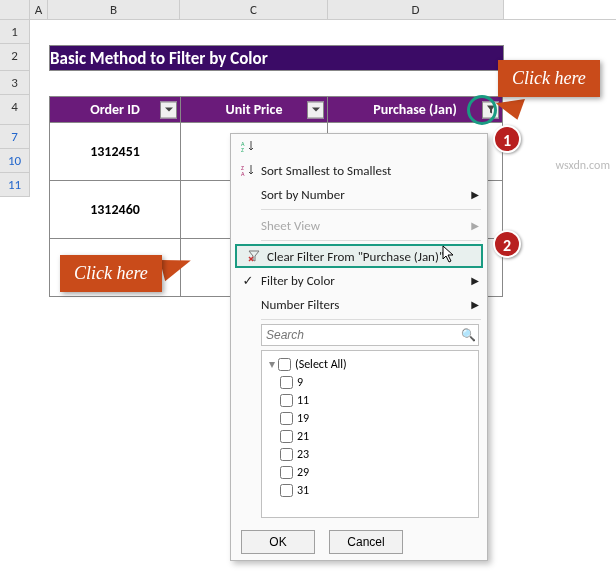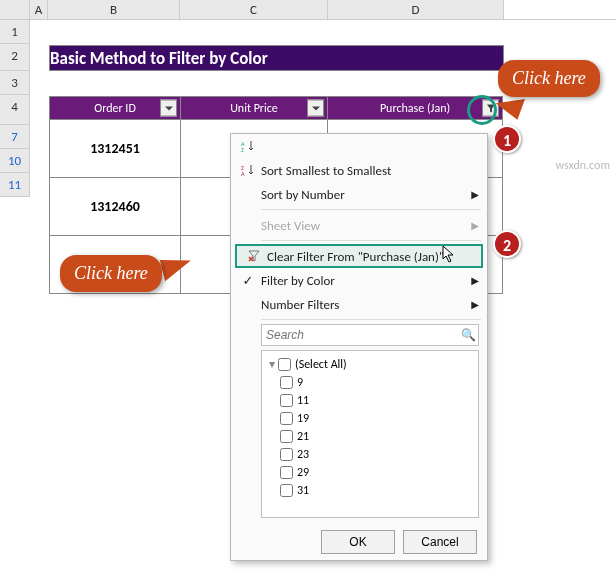--- a/index.html
+++ b/index.html
@@ -58,22 +58,22 @@
     border: 1px solid #888;
   }
   .table {
     position: absolute;
     left: 19px; top: 76px;
     border-collapse: collapse;
   }
   .table th {
     background: #6a1b7a;
     color: #fff;
-    font-weight: normal;
-    font-size: 12px;
+    font-weight: bold;
+    font-size: 14px;
     border: 1px solid #888;
     padding: 4px 6px;
     height: 20px;
     position: relative;
   }
   .table th .filter-btn {
     position: absolute;
     right: 3px; top: 50%;
     transform: translateY(-50%);
     width: 17px; height: 17px;
@@ -147,38 +147,38 @@
     padding: 4px;
   }
   .tree-item {
     display: flex; align-items: center;
     font-size: 12px; height: 18px;
     padding-left: 14px;
   }
   .tree-item.root { padding-left: 0; }
   .tree-item input { margin: 0 4px 0 0; width:13px; height:13px;}
   .button-row {
-    display: flex; justify-content: flex-end;
-    gap: 8px; padding: 6px 10px 0;
+    display: flex; 
+    gap: 14px; padding: 6px 10px 0;
   }
   .button-row button {
     width: 74px; height: 24px;
     font-size: 12px;
     border: 1px solid #a0a0a0;
     background: #f2f2f2;
   }
   .callout {
     position: absolute;
     background: #c94b1a;
     color: #fff;
     font-style: italic;
     font-family: Georgia, serif;
     font-size: 18px;
     padding: 8px 14px;
-    border-radius: 16px;
+    border-radius: 0;
     box-shadow: 2px 2px 5px rgba(0,0,0,0.35);
   }
   .callout.c1 { left: 498px; top: 60px; }
   .callout.c2 { left: 60px; top: 255px; }
   .callout-tail {
     position: absolute;
     width: 0; height: 0;
   }
   .tail1 {
     left: 496px; top: 94px;

